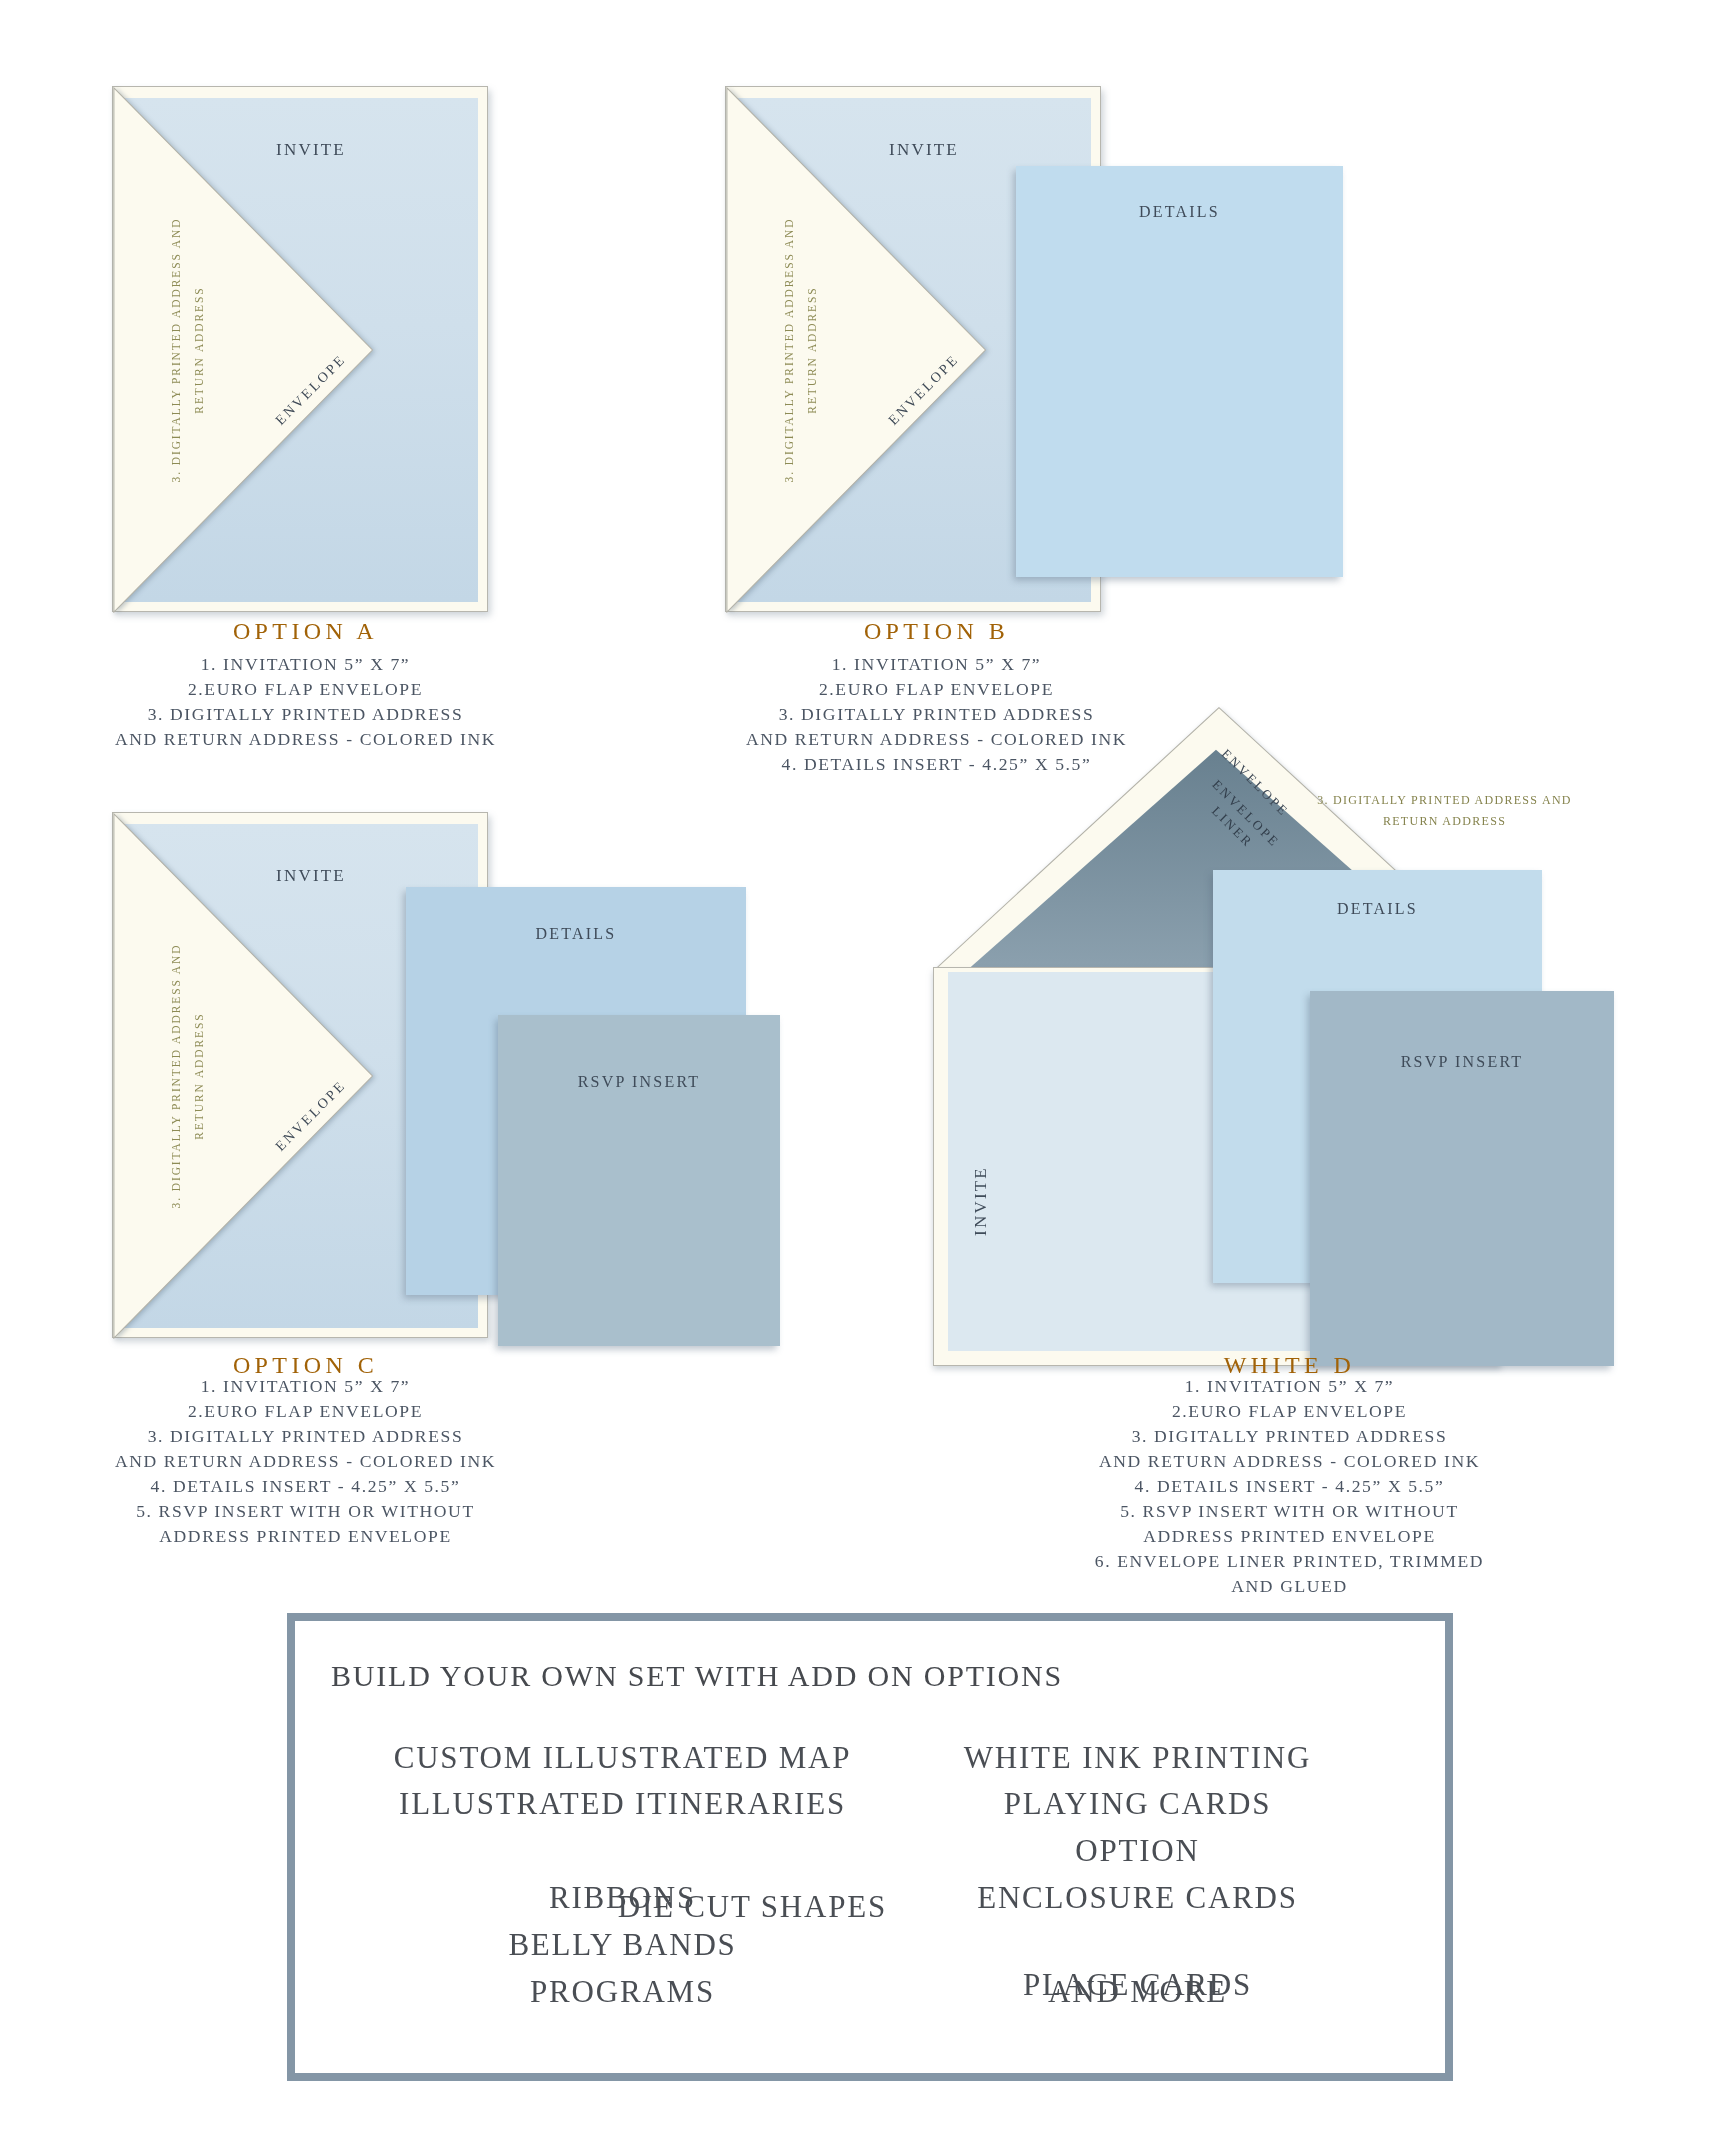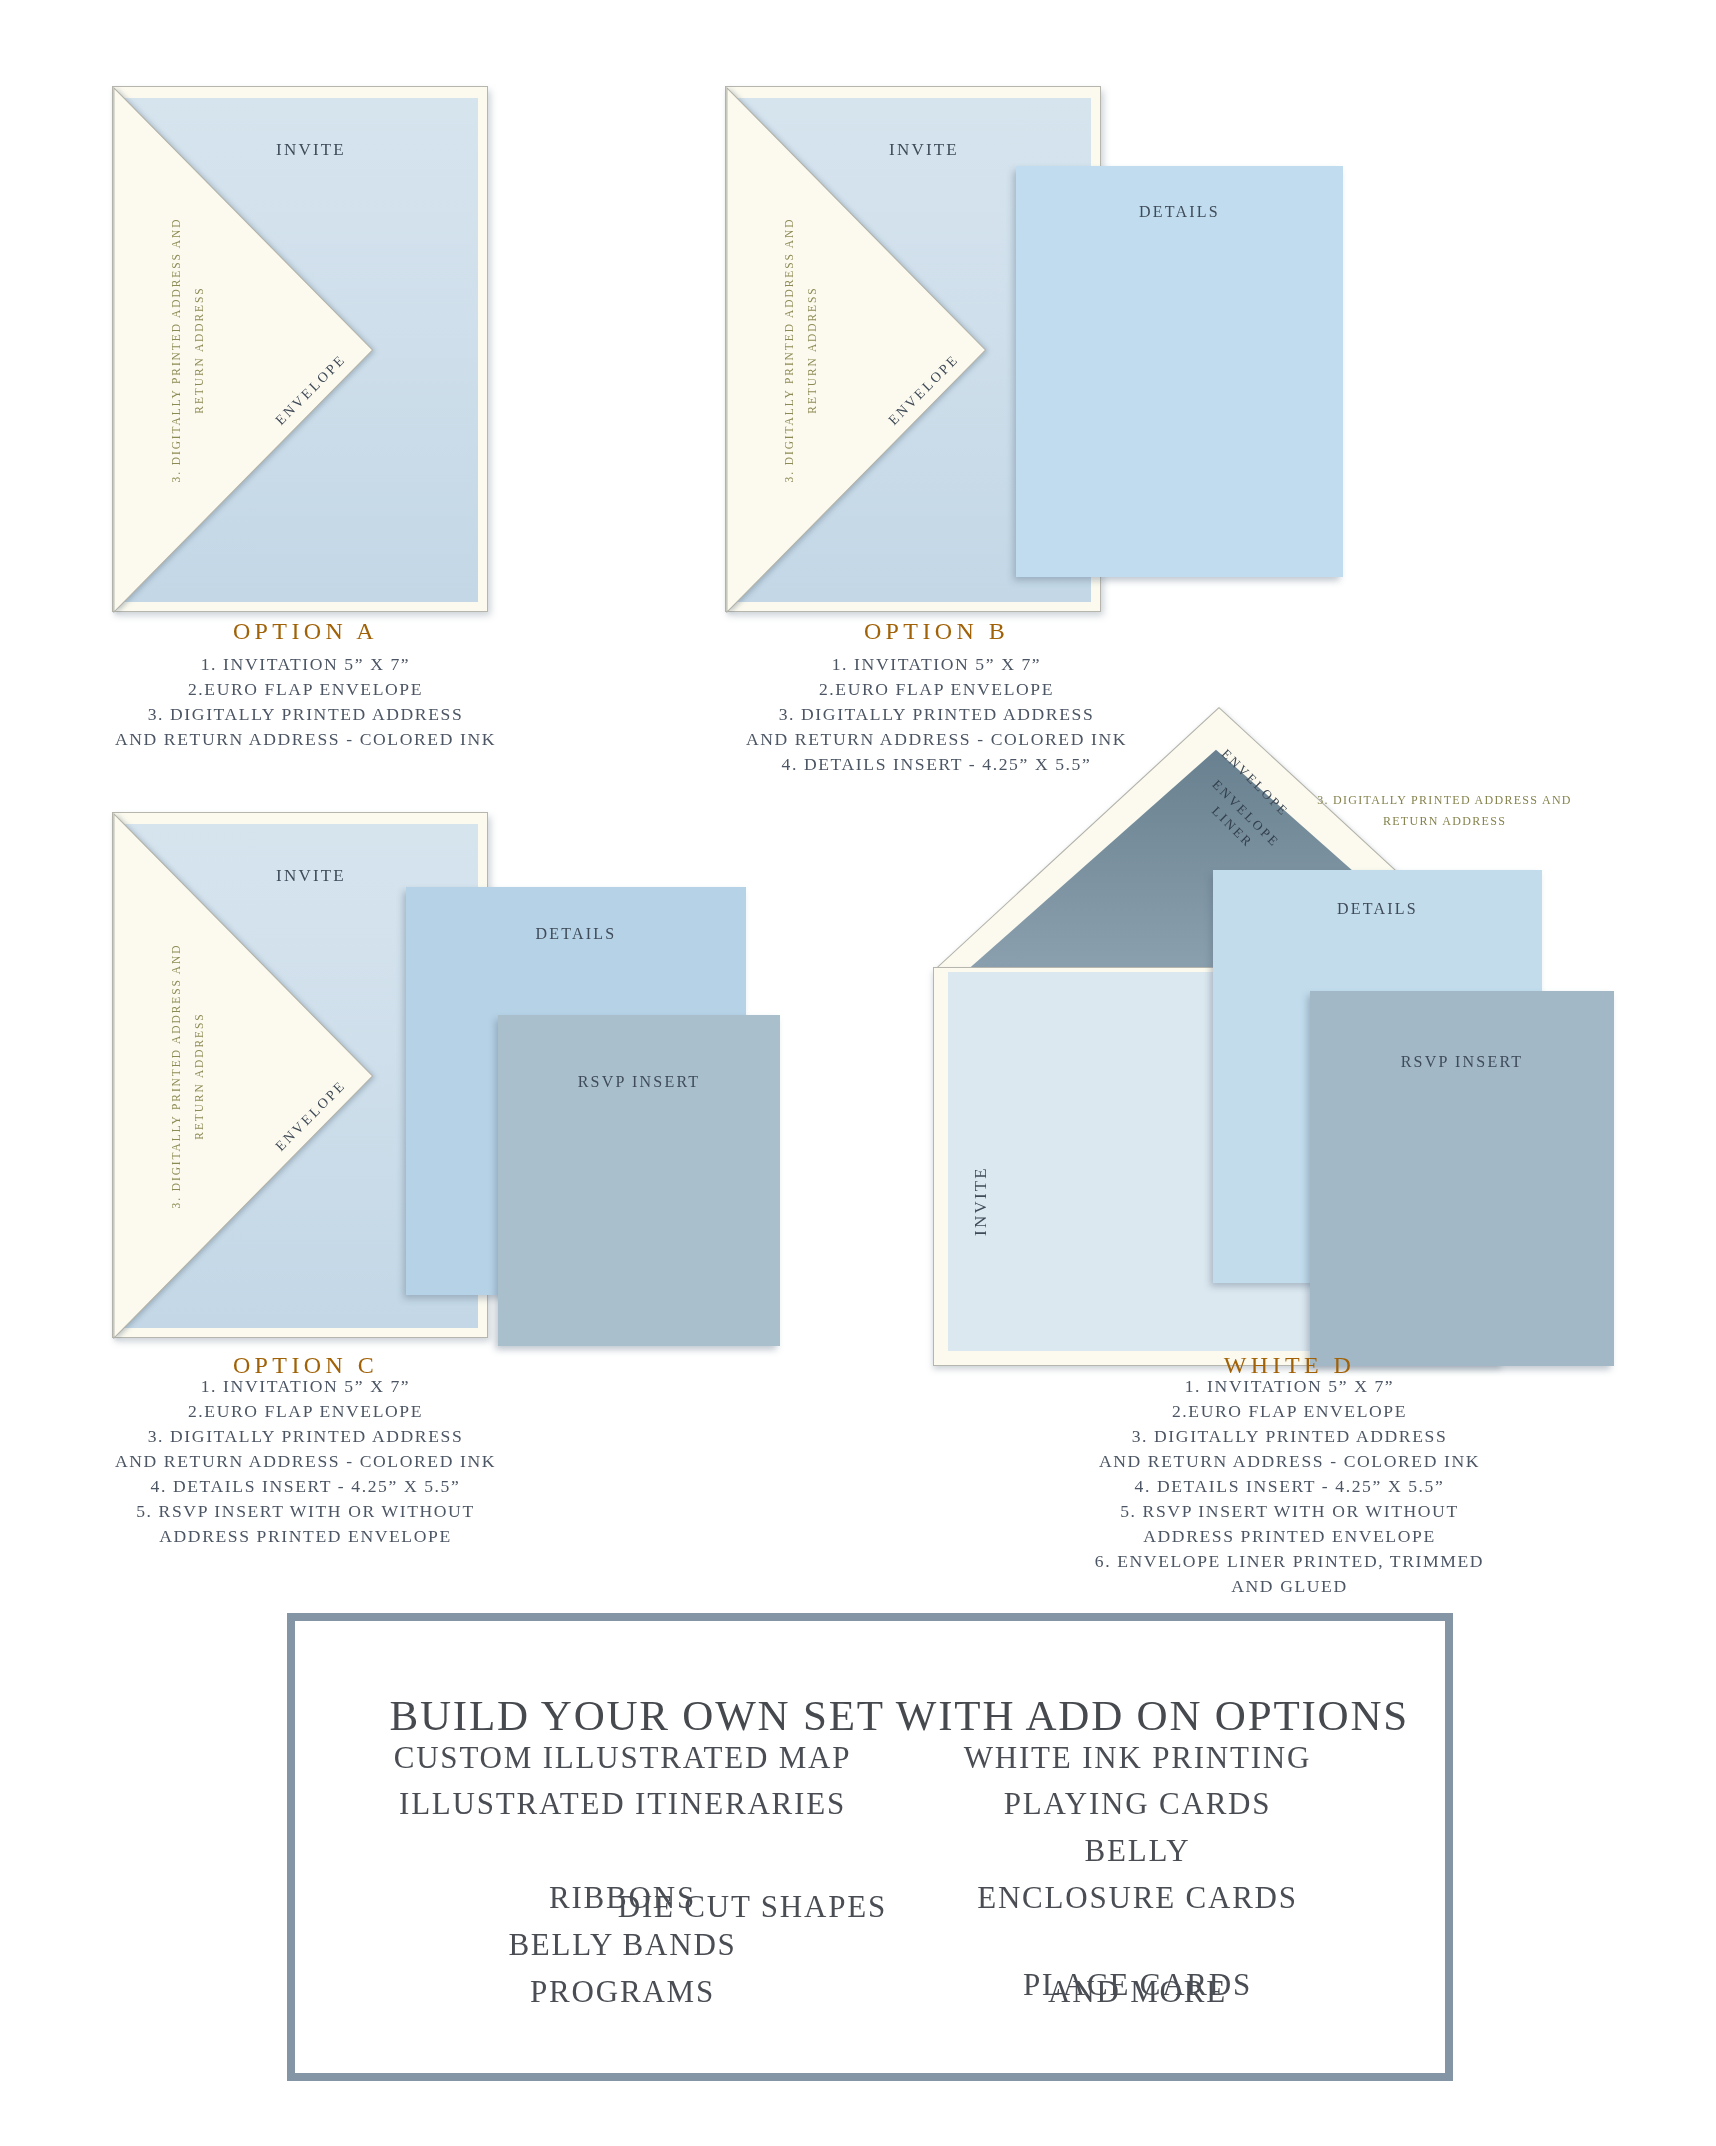--- a/index.html
+++ b/index.html
@@ -38,22 +38,22 @@
   .caption { position: absolute; width: 353px; text-align: center; font-size: 24px;
          letter-spacing: 4.4px; color: #a16207; }
   .plist { position: absolute; width: 441px; text-align: center; font-size: 17.6px;
          line-height: 25px; letter-spacing: 1.6px; color: #4b5563; }
   .d-note { position: absolute; left: 1268px; top: 790px; width: 353px; text-align: center;
          font-size: 12px; line-height: 21px; letter-spacing: 1.3px; color: #85834d; }
 
   
   .addon-box { position: absolute; left: 287px; top: 1613px; width: 1166px; height: 468px;
          background: #ffffff; border: 8.8px solid #8496a6; }
-  .addon-title { position: absolute; left: 331px; top: 1659px; width: 1078px; text-align: right;
-         font-size: 43px; letter-spacing: 1.8px; color: #46494e; margin-top: 32px; }
+  .addon-title { position: absolute; left: 331px; top: 1659px; width: 1078px; text-align: left;
+         font-size: 30px; letter-spacing: 1.8px; color: #46494e; }
   .addon-item { position: absolute; width: 529px; text-align: center; font-size: 31px;
          letter-spacing: 1.8px; color: #4a4e54; }
 </style>
 </head>
 <body>
 
 <div class="env" style="left:112px; top:86px;">
   <div class="invite-rect"></div>
   <svg class="flap" width="376" height="526" viewBox="0 0 426 596">
     <polygon points="1,1 294,298 1,595" fill="#fcfaef" stroke="#b3b2a8" stroke-width="1.2"></polygon>
@@ -174,17 +174,17 @@
 
 <div class="addon-item" style="left:358px; top:1740px;">CUSTOM ILLUSTRATED MAP</div>
 <div class="addon-item" style="left:358px; top:1786px;">ILLUSTRATED ITINERARIES</div>
 <div class="addon-item" style="left:358px; top:1889px;text-align:right;">DIE CUT SHAPES</div>
 <div class="addon-item" style="left:358px; top:1880px;">RIBBONS</div>
 <div class="addon-item" style="left:358px; top:1927px;">BELLY BANDS</div>
 <div class="addon-item" style="left:358px; top:1974px;">PROGRAMS</div>
 
 <div class="addon-item" style="left:873px; top:1740px;">WHITE INK PRINTING</div>
 <div class="addon-item" style="left:873px; top:1786px;">PLAYING CARDS</div>
-<div class="addon-item" style="left:873px; top:1833px;">BELLY</div>
+<div class="addon-item" style="left:873px; top:1833px;">OPTION</div>
 <div class="addon-item" style="left:873px; top:1880px;">ENCLOSURE CARDS</div>
 <div class="addon-item" style="left:873px; top:1927px;margin-top:40px;">PLACE CARDS</div>
 <div class="addon-item" style="left:873px; top:1974px;">AND MORE</div>
 
 
 </body></html>

